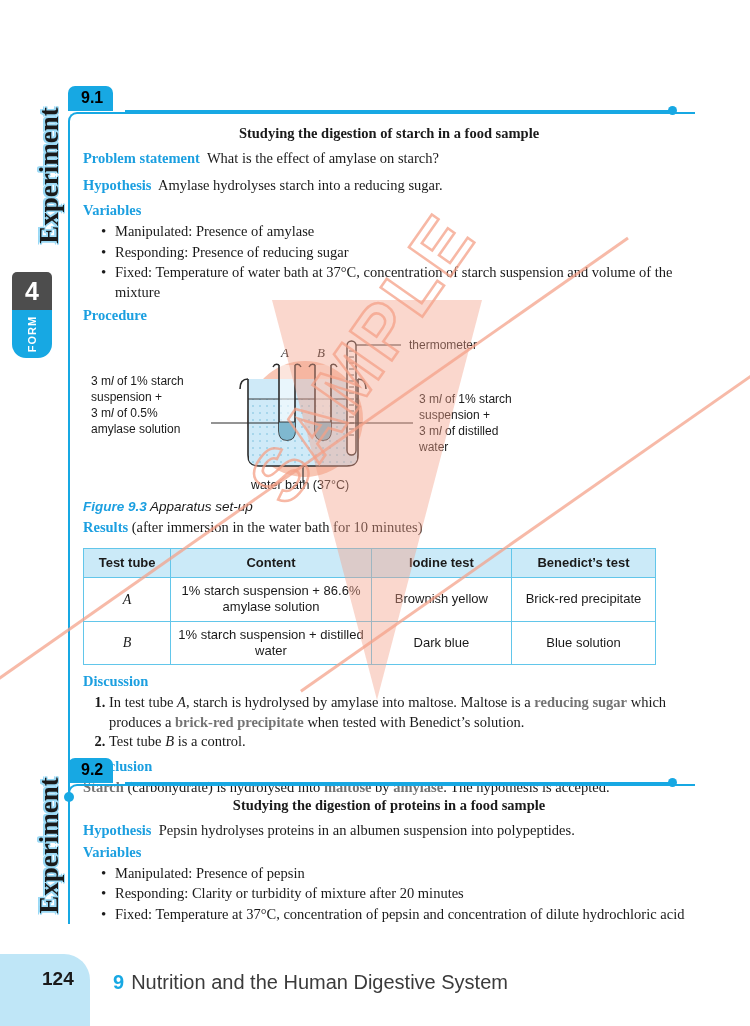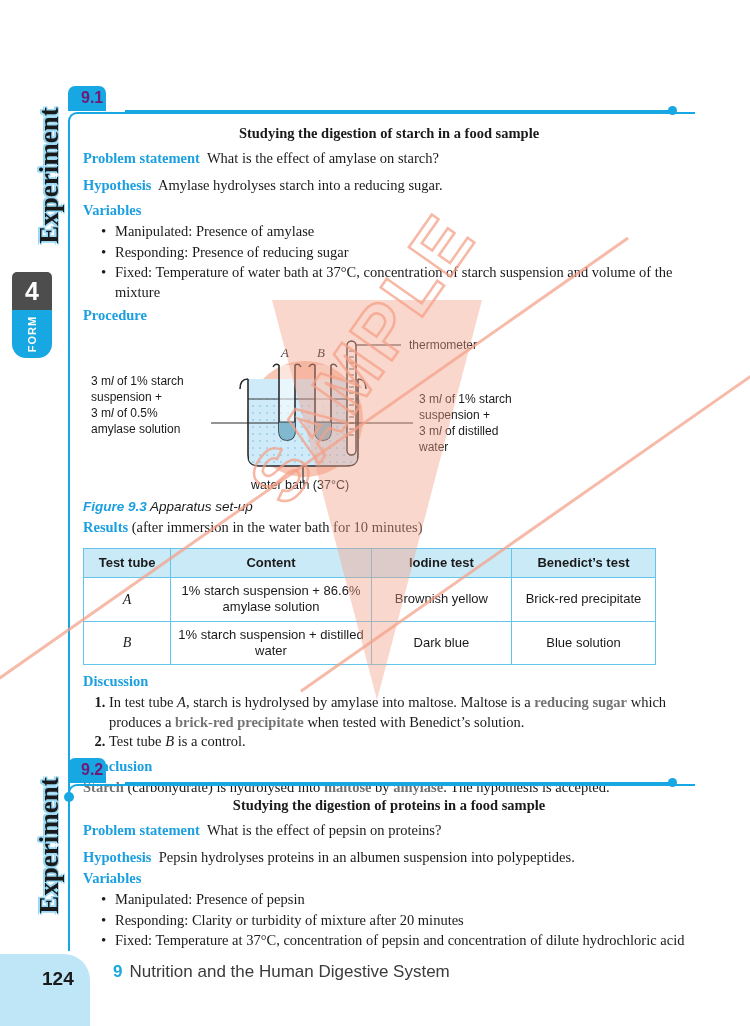--- a/index.html
+++ b/index.html
@@ -77,24 +77,24 @@
     font-family:"Liberation Sans", sans-serif;
     font-weight:bold;font-size:21.5px;color:#0e9fe0;
     line-height:1.25;
   }
 
   
   .exp{position:absolute;left:68px;z-index:10;}
   .exp-tab-row{position:relative;height:26px;}
   .exp-tab{
     position:absolute;left:0;top:0;
-    background:#17a8e3;color:#701a75;
+    background:#17a8e3;color:#000000;
     font-family:"Liberation Sans", sans-serif;
     font-weight:bold;font-size:16px;
-    padding:3px 3px 4px 13px;
+    padding:3px 10px 4px 13px;
     border-radius:7px 7px 0 0;
   }
   .exp-rule{
     position:absolute;left:0;top:24px;height:2px;background:#17a8e3;
   }
   .exp-dot{
     position:absolute;top:20px;width:9px;height:9px;border-radius:50%;
     background:#17a8e3;
   }
   .exp-body{
@@ -155,22 +155,22 @@
   .footer-tab{
     position:absolute;left:0;bottom:0;width:90px;height:72px;
     background:#bfe6f7;border-radius:0 26px 0 0;
   }
   .folio{
     position:absolute;left:42px;bottom:36px;
     font-family:"Liberation Sans", sans-serif;font-weight:bold;
     font-size:19px;color:#1a1a1a;
   }
   .foot-text{
-    position:absolute;left:113px;bottom:44px;
-    font-family:"Liberation Sans", sans-serif;font-size:17px;color:#3b3b3b;
+    position:absolute;left:113px;bottom:32px;
+    font-family:"Liberation Sans", sans-serif;font-size:20px;color:#3b3b3b;
   }
   .foot-text b{color:#17a8e3;margin-right:7px;}
 </style>
 </head>
 <body>
 
 <div class="page">
 
   <div class="rail">
     <div class="rail-word">Experiment</div>
@@ -349,24 +349,20 @@
   <div class="exp" style="top:758px;width:660px;">
     <div class="exp-tab-row">
       <div class="exp-tab">9.2</div>
       <div class="exp-rule" style="left:57px;width:548px;"></div>
       <div class="exp-dot" style="left:600px;"></div>
     </div>
 
     <div class="exp-body" style="width:612px;">
       <div class="h-bold">Studying the digestion of proteins in a food sample</div>
 
-      <div class="ln">
-        <span class="lbl">Problem statement</span>&nbsp;
-        <span>What is the effect of pepsin on proteins?</span>
-      </div>
 
       <div class="ln" style="margin-bottom:3px;">
         <span class="lbl">Hypothesis</span>&nbsp;
         <span>Pepsin hydrolyses proteins in an albumen suspension into polypeptides.</span>
       </div>
 
       <div class="sec">Variables</div>
       <ul class="vars">
         <li>Manipulated: Presence of pepsin</li>
         <li>Responding: Clarity or turbidity of mixture after 20 minutes</li>

